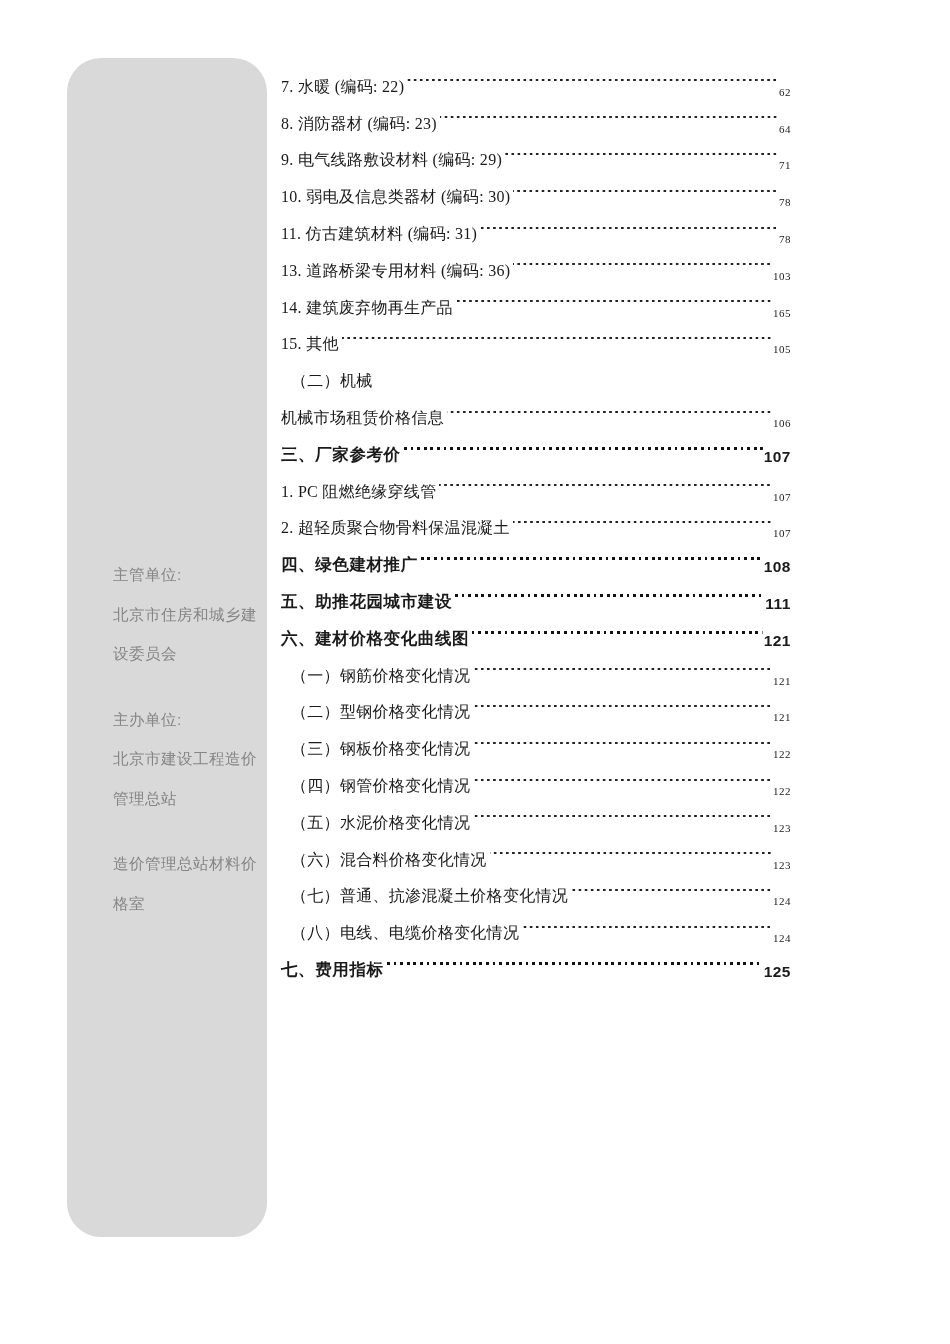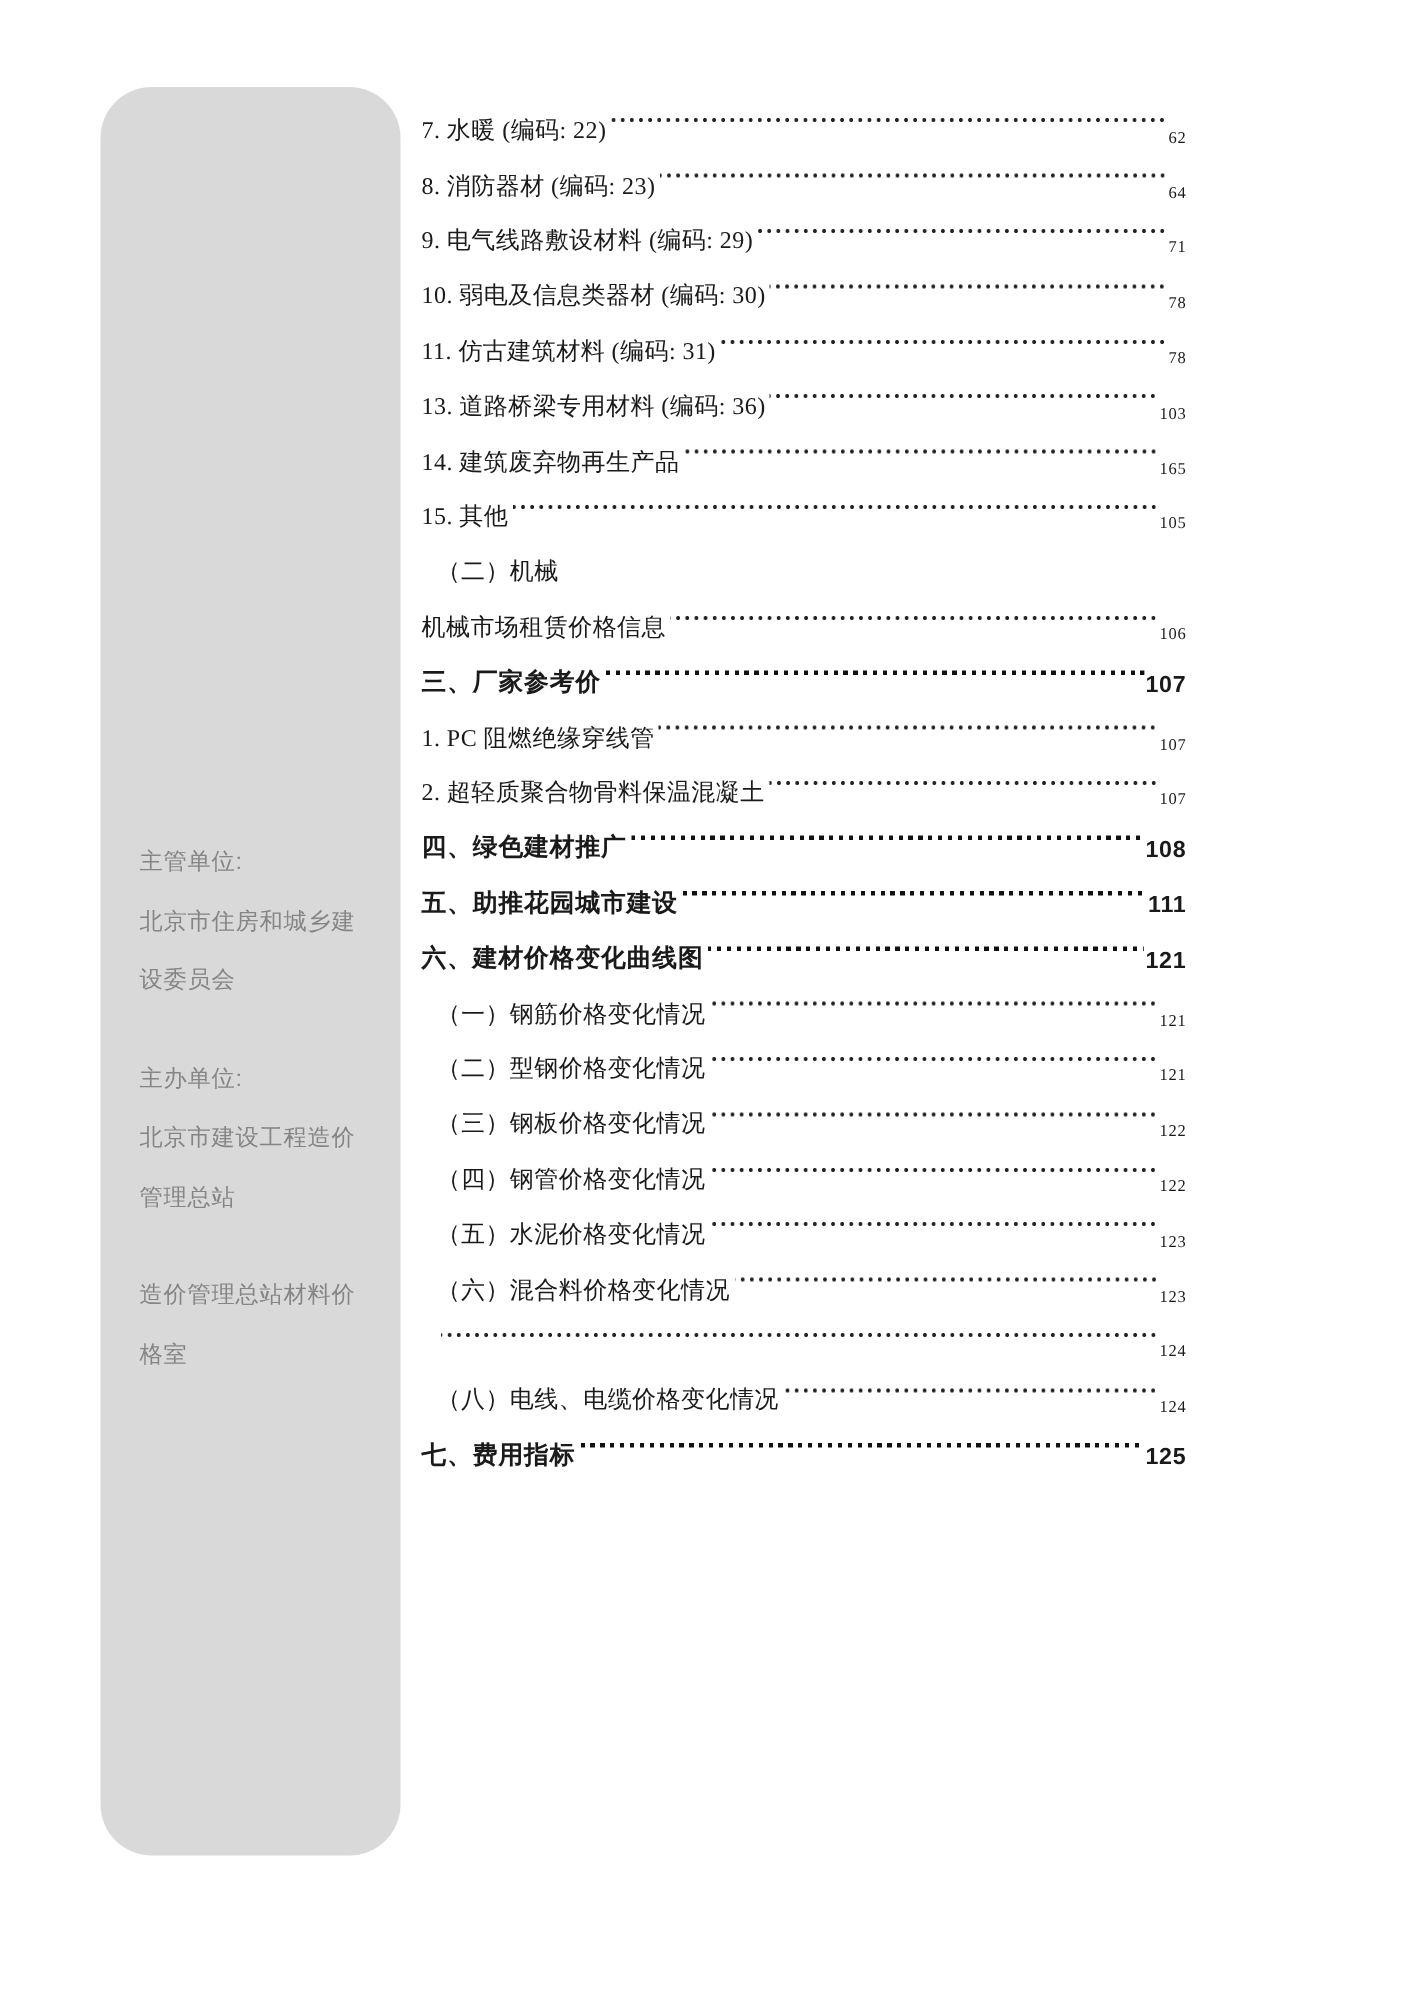--- a/index.html
+++ b/index.html
@@ -29,20 +29,21 @@
     box-sizing: border-box;
     padding: 497px 14px 0 26px;
   }
   .sb-block { margin-bottom: 26px; }
   .sb-line {
     font-size: 15.5px;
     line-height: 39.5px;
     color: #858585;
     letter-spacing: 0.5px;
     white-space: nowrap;
+    margin-left: 20px;
   }
   
   .toc {
     position: absolute;
     left: 281px;
     top: 61px;
     width: 510px;
   }
   .toc-row {
     display: flex;
@@ -221,20 +222,21 @@
     <span class="toc-label">（五）水泥价格变化情况</span>
     <span class="dot-leader"></span>
     <span class="toc-page">123</span>
   </div>
       <div class="toc-row indent">
     <span class="toc-label">（六）混合料价格变化情况</span>
     <span class="dot-leader"></span>
     <span class="toc-page">123</span>
   </div>
       <div class="toc-row indent">
+    <span class="toc-label">（七）普通、抗渗混凝土价格变化情况</span>
     <span class="dot-leader"></span>
     <span class="toc-page">124</span>
   </div>
       <div class="toc-row indent">
     <span class="toc-label">（八）电线、电缆价格变化情况</span>
     <span class="dot-leader"></span>
     <span class="toc-page">124</span>
   </div>
       <div class="toc-row bold">
     <span class="toc-label">七、费用指标</span>

